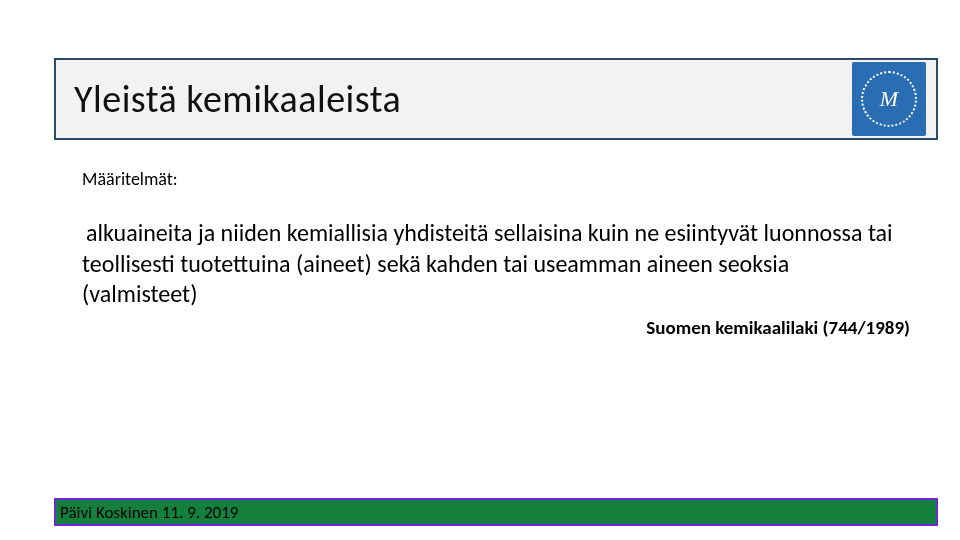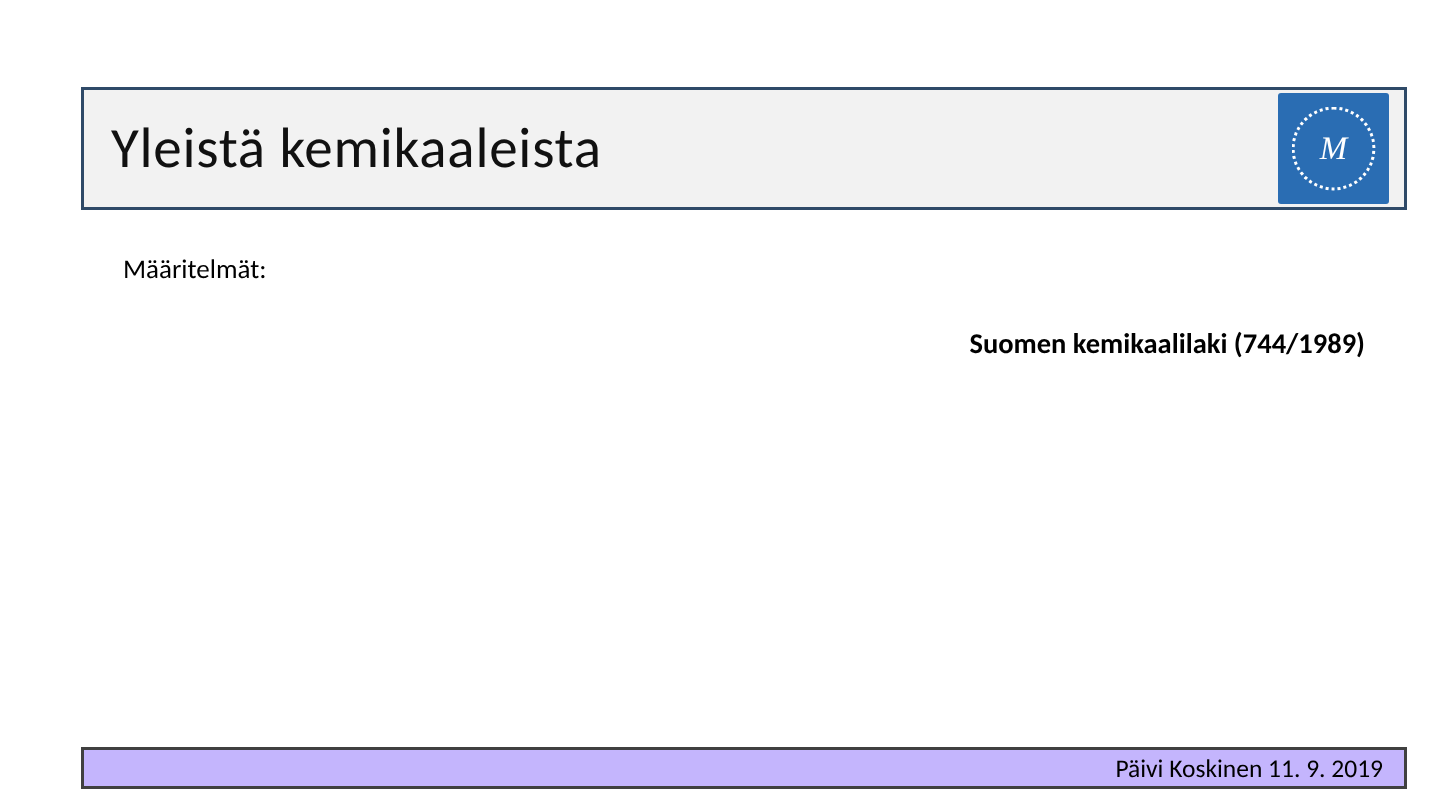--- a/index.html
+++ b/index.html
@@ -52,43 +52,46 @@
     text-align: right;
     font-size: 19px;
     margin-bottom: 26px;
   }
   .source.last { margin-bottom: 0; font-weight: bold; }
 
   .footer {
     position: absolute;
     left: 38px; bottom: 22px;
     width: 884px; height: 28px;
-    border: 2px solid #404040;
-    background: #c4b5fd;
-    display: flex; align-items: center; justify-content: flex-end;
+    border: 2px solid #6d28d9;
+    background: #15803d;
+    display: flex; align-items: center; justify-content: flex-start;
     padding-right: 10px;
     font-size: 17px;
   }
 </style>
 </head>
 <body>
 
 <div class="slide">
 
   <div class="title-bar">
     <div class="title-text">Yleistä kemikaaleista</div>
     <div class="logo">
       <div class="logo-inner">M</div>
     </div>
   </div>
 
   <div class="content">
     <div class="subheading">Määritelmät:</div>
 
 
+    <div class="def-block">
+      <span>alkuaineita ja niiden kemiallisia yhdisteitä sellaisina kuin ne esiintyvät luonnossa tai teollisesti tuotettuina (aineet) sekä kahden tai useamman aineen seoksia (valmisteet)</span>
+    </div>
     <div class="source last">Suomen kemikaalilaki (744/1989)</div>
   </div>
 
   <div class="footer">
     <span>Päivi Koskinen 11. 9. 2019</span>
   </div>
 
 </div>
 
 </body></html>

